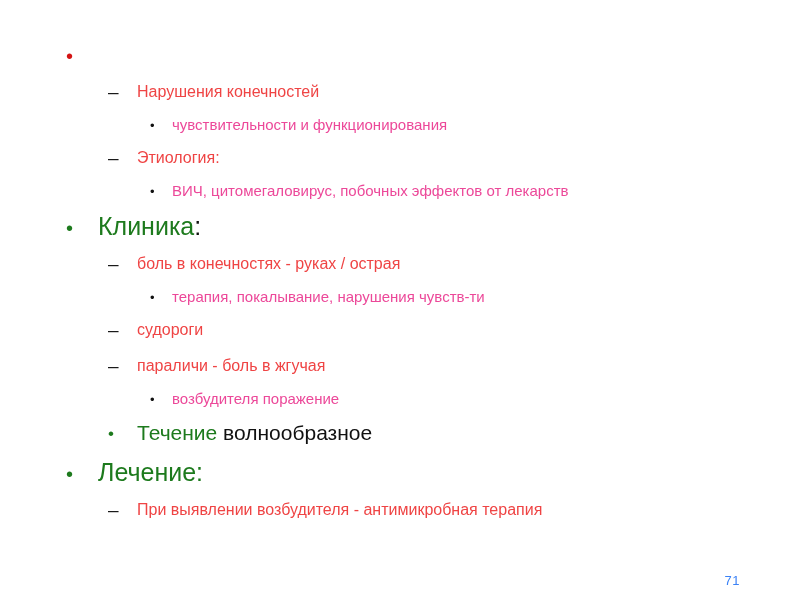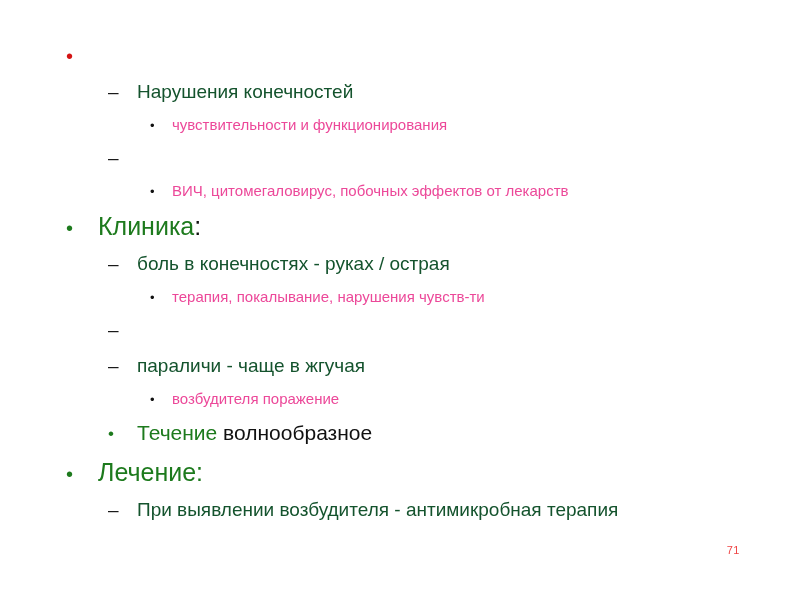--- a/index.html
+++ b/index.html
@@ -67,22 +67,22 @@
   }
   .lvl2 .marker {
     left: 108px;
     top: 0;
     font-size: 19px;
     color: #1a1a1a;
     line-height: 36px;
     font-weight: normal;
   }
   .lvl2 .text {
-    font-size: 19px;
-    color: #14532d;
+    font-size: 16px;
+    color: #ef4444;
     line-height: 36px;
   }
 
   
   .lvl2b {
     height: 38px;
     padding-left: 137px;
   }
   .lvl2b .marker {
     left: 108px;
@@ -116,23 +116,23 @@
   
   .c-red      { color: #d41414; }
   .c-green    { color: #1d7a1d; }
   .c-black    { color: #111111; }
   .bold       { font-weight: normal; }
   .normal     { font-weight: normal; }
 
   .page-number {
     position: absolute;
     right: 52px;
-    bottom: 44px;
-    font-size: 11px;
-    color: #ef4444;
+    bottom: 12px;
+    font-size: 13px;
+    color: #3b82f6;
     letter-spacing: 0.5px;
   }
 </style>
 </head>
 <body>
 
 <div class="slide">
   <div class="content">
 
     <div class="row lvl1">
@@ -144,20 +144,21 @@
       <span class="text">Нарушения конечностей</span>
     </div>
 
     <div class="row lvl3">
       <span class="marker">•</span>
       <span class="text">чувствительности и функционирования</span>
     </div>
 
     <div class="row lvl2">
       <span class="marker">–</span>
+      <span class="text">Этиология:</span>
     </div>
 
     <div class="row lvl3">
       <span class="marker">•</span>
       <span class="text">ВИЧ, цитомегаловирус, побочных эффектов от лекарств</span>
     </div>
 
     <div class="row lvl1">
       <span class="marker c-green">•</span>
       <span class="text"><span class="c-green bold">Клиника</span><span class="c-black normal">:</span></span>
@@ -168,25 +169,26 @@
       <span class="text">боль в конечностях - руках / острая</span>
     </div>
 
     <div class="row lvl3">
       <span class="marker">•</span>
       <span class="text">терапия, покалывание, нарушения чувств-ти</span>
     </div>
 
     <div class="row lvl2">
       <span class="marker">–</span>
-    </div>
-
-    <div class="row lvl2">
-      <span class="marker">–</span>
-      <span class="text"><span>параличи - чаще в </span><span class="bold">жгучая</span></span>
+      <span class="text">судороги</span>
+    </div>
+
+    <div class="row lvl2">
+      <span class="marker">–</span>
+      <span class="text"><span>параличи - боль в </span><span class="bold">жгучая</span></span>
     </div>
 
     <div class="row lvl3">
       <span class="marker">•</span>
       <span class="text">возбудителя поражение</span>
     </div>
 
     <div class="row lvl2b">
       <span class="marker c-green">•</span>
       <span class="text"><span class="c-green bold">Течение</span><span class="c-black normal"> волнообразное</span></span>

